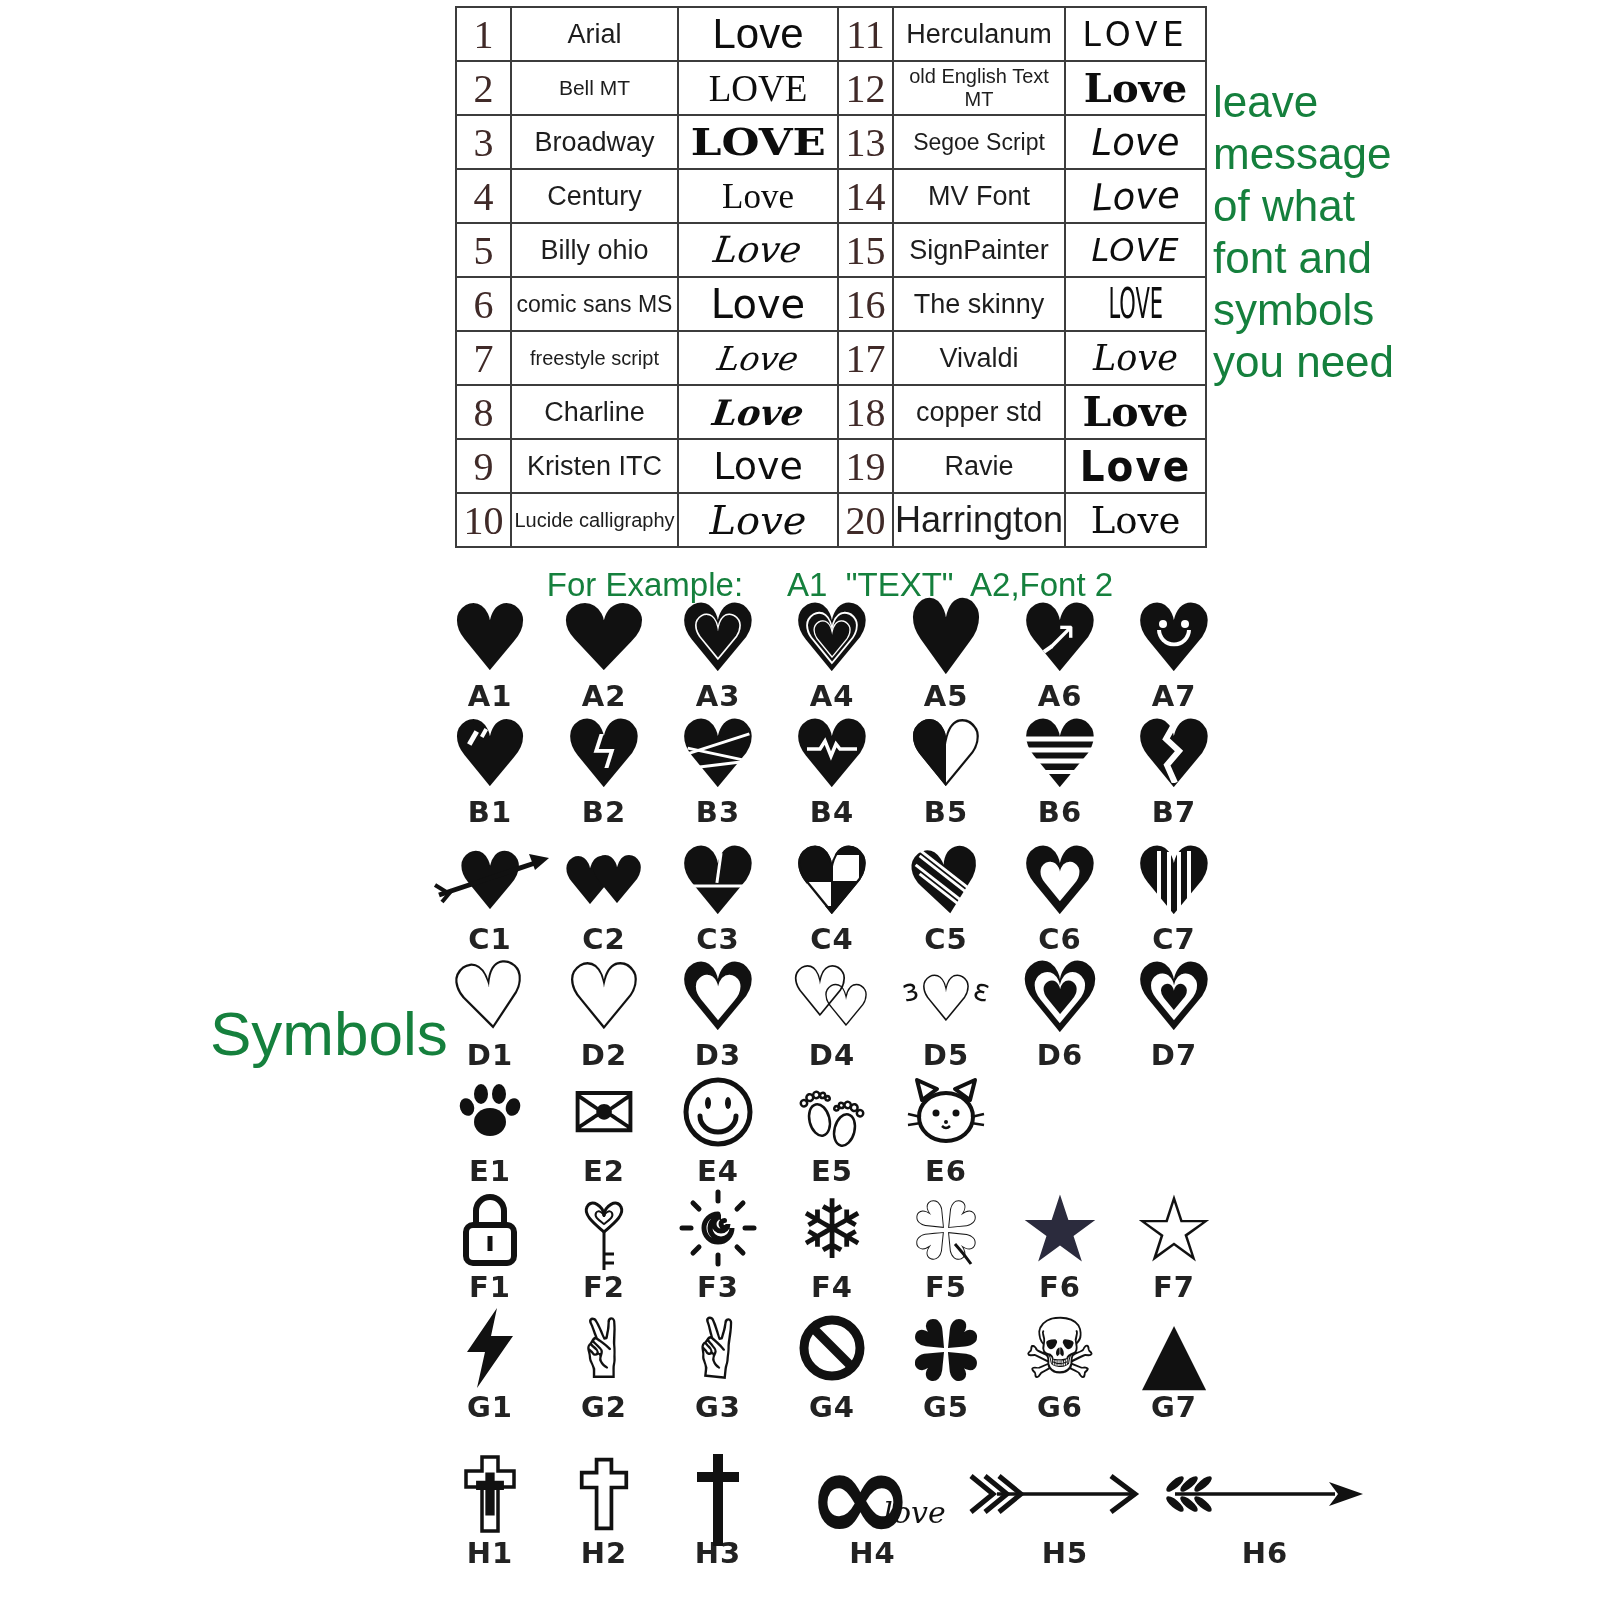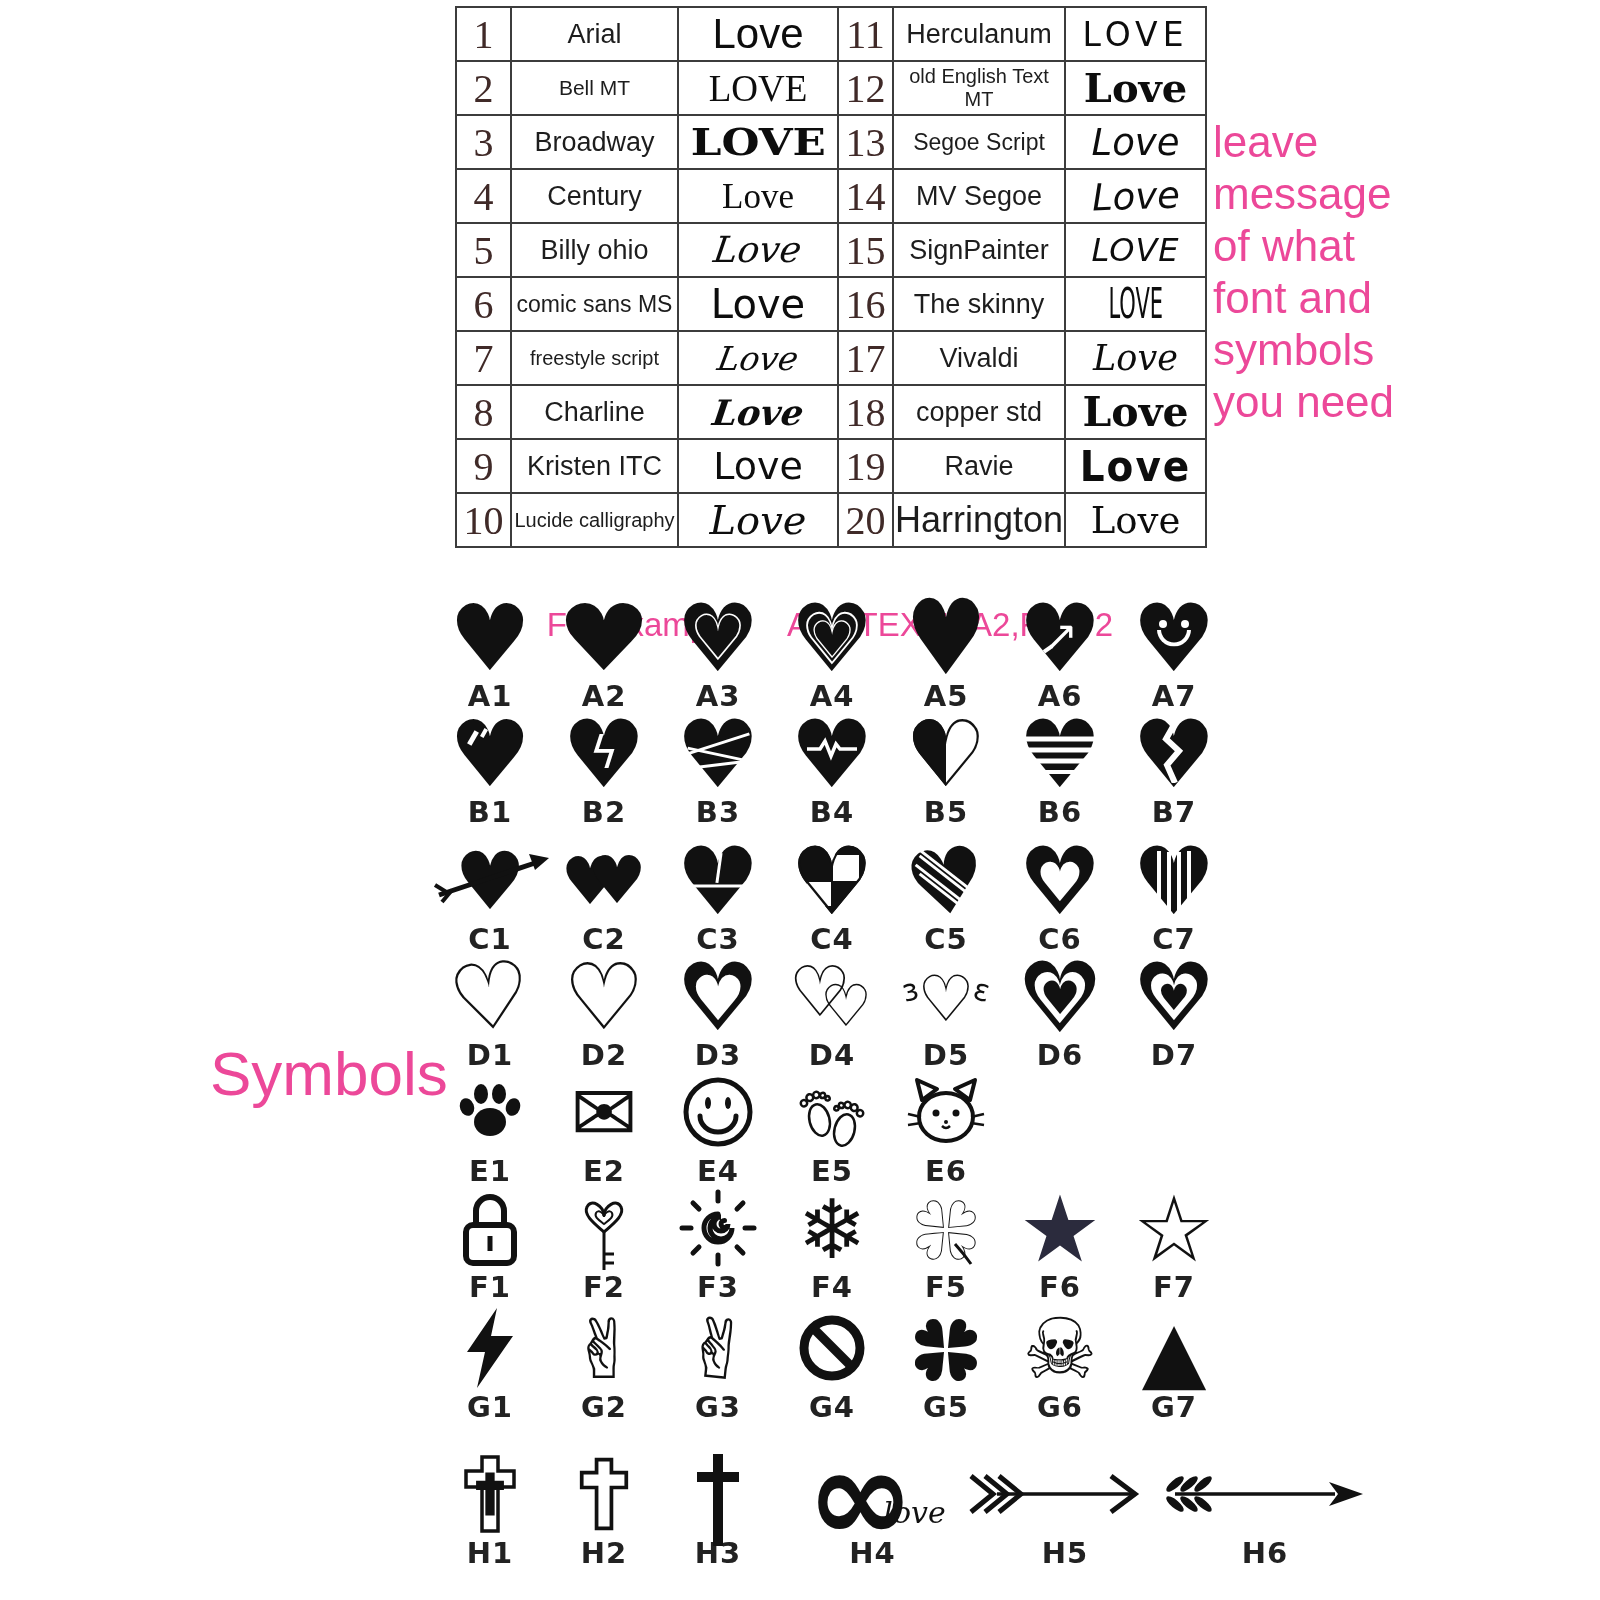--- a/index.html
+++ b/index.html
@@ -1,20 +1,20 @@
 <!DOCTYPE html>
 <html><head>
 <meta charset="utf-8">
 <style>
   html,body{margin:0;padding:0;background:#fff;}
   .wrap{position:relative;width:1600px;height:1600px;background:#ffffff;overflow:hidden;
         font-family:"Liberation Sans",sans-serif;color:#111;}
 
   
-  .red{color:#ec4899;margin-top:40px;}
+  .red{color:#15803d;}
   #fonts-title{position:absolute;left:243px;top:256px;font-size:62px;}
   #symbols-title{position:absolute;left:210px;top:998px;font-size:62px;}
   #side-note{position:absolute;left:1213px;top:76px;font-size:44px;line-height:52px;}
   #example-line{position:absolute;left:440px;top:566px;width:780px;text-align:center;
                 font-size:33px;white-space:pre;}
 
   
   #font-table{position:absolute;left:455px;top:6px;width:750px;border-collapse:collapse;table-layout:fixed;background:#fff;}
   #font-table td{border:2px solid #3c3c3c;height:52px;text-align:center;vertical-align:middle;padding:0;overflow:hidden;}
   td.num-cell{font-family:"Liberation Serif",serif;font-size:40px;color:#402a28;}
@@ -89,21 +89,21 @@
           <td class="samp-cell"><span class="samp s-broadway">LOVE</span></td>
           <td class="num-cell">13</td>
           <td class="name-cell" style="font-size:23px">Segoe Script</td>
           <td class="samp-cell"><span class="samp s-segoe">Love</span></td>
         </tr>
         <tr>
           <td class="num-cell">4</td>
           <td class="name-cell" style="font-size:27px">Century</td>
           <td class="samp-cell"><span class="samp s-century">Love</span></td>
           <td class="num-cell">14</td>
-          <td class="name-cell" style="font-size:27px">MV Segoe</td>
+          <td class="name-cell" style="font-size:27px">MV Font</td>
           <td class="samp-cell"><span class="samp s-mvboli">Love</span></td>
         </tr>
         <tr>
           <td class="num-cell">5</td>
           <td class="name-cell" style="font-size:27px">Billy ohio</td>
           <td class="samp-cell"><span class="samp s-billyohio">Love</span></td>
           <td class="num-cell">15</td>
           <td class="name-cell" style="font-size:27px">SignPainter</td>
           <td class="samp-cell"><span class="samp s-signpainter">LOVE</span></td>
         </tr>

